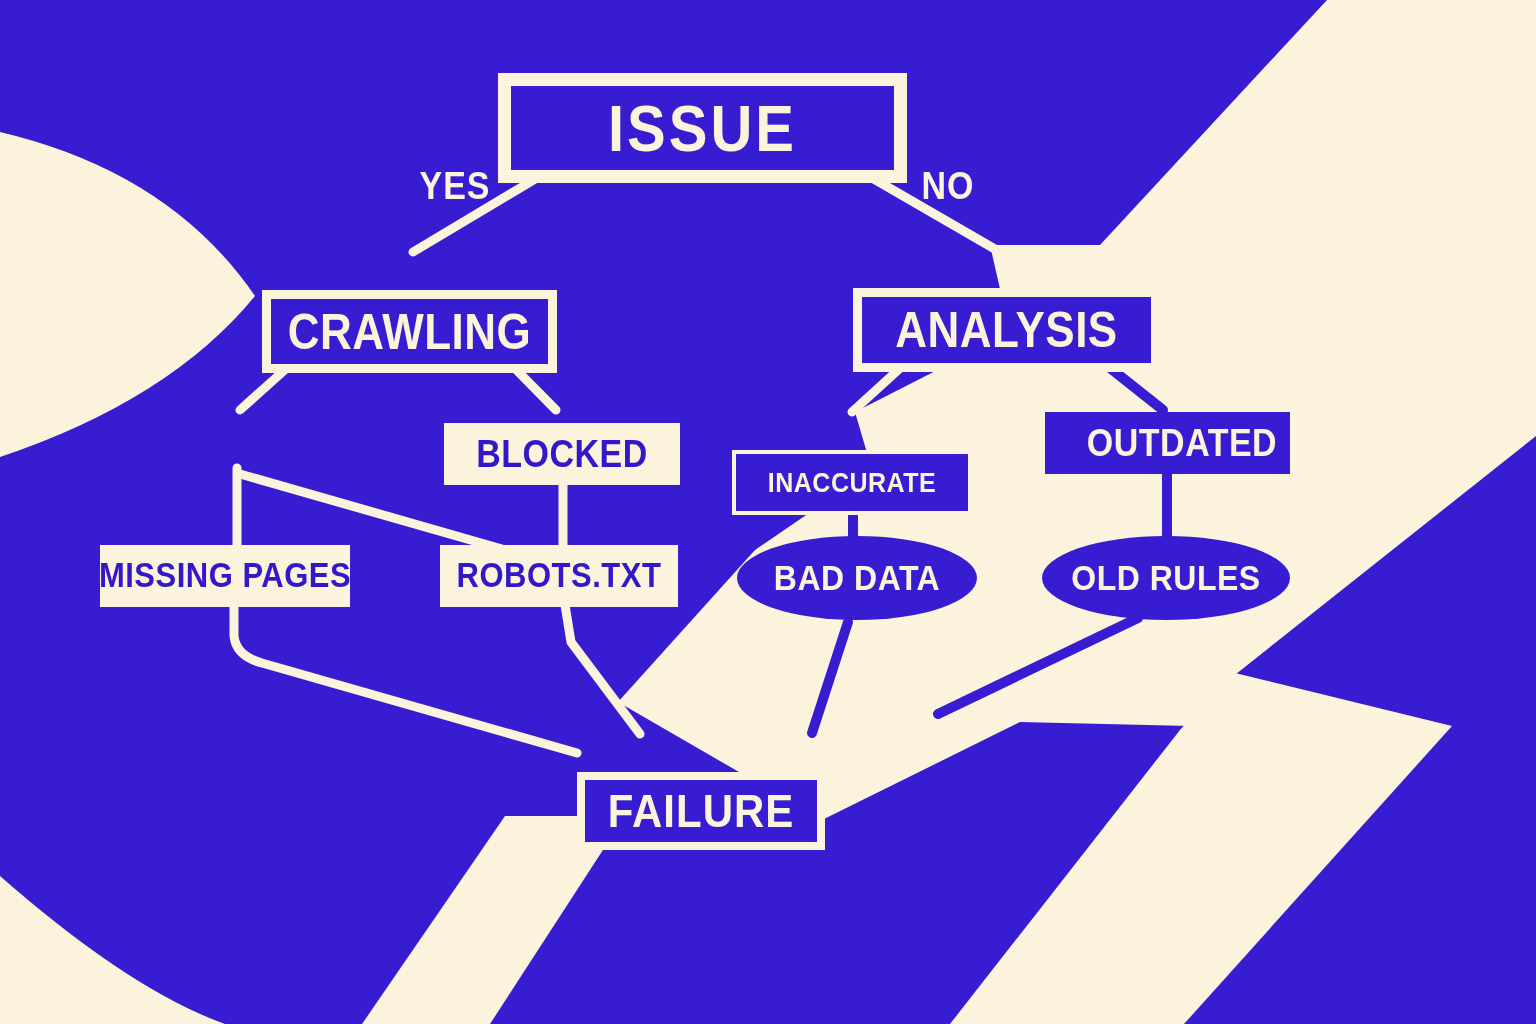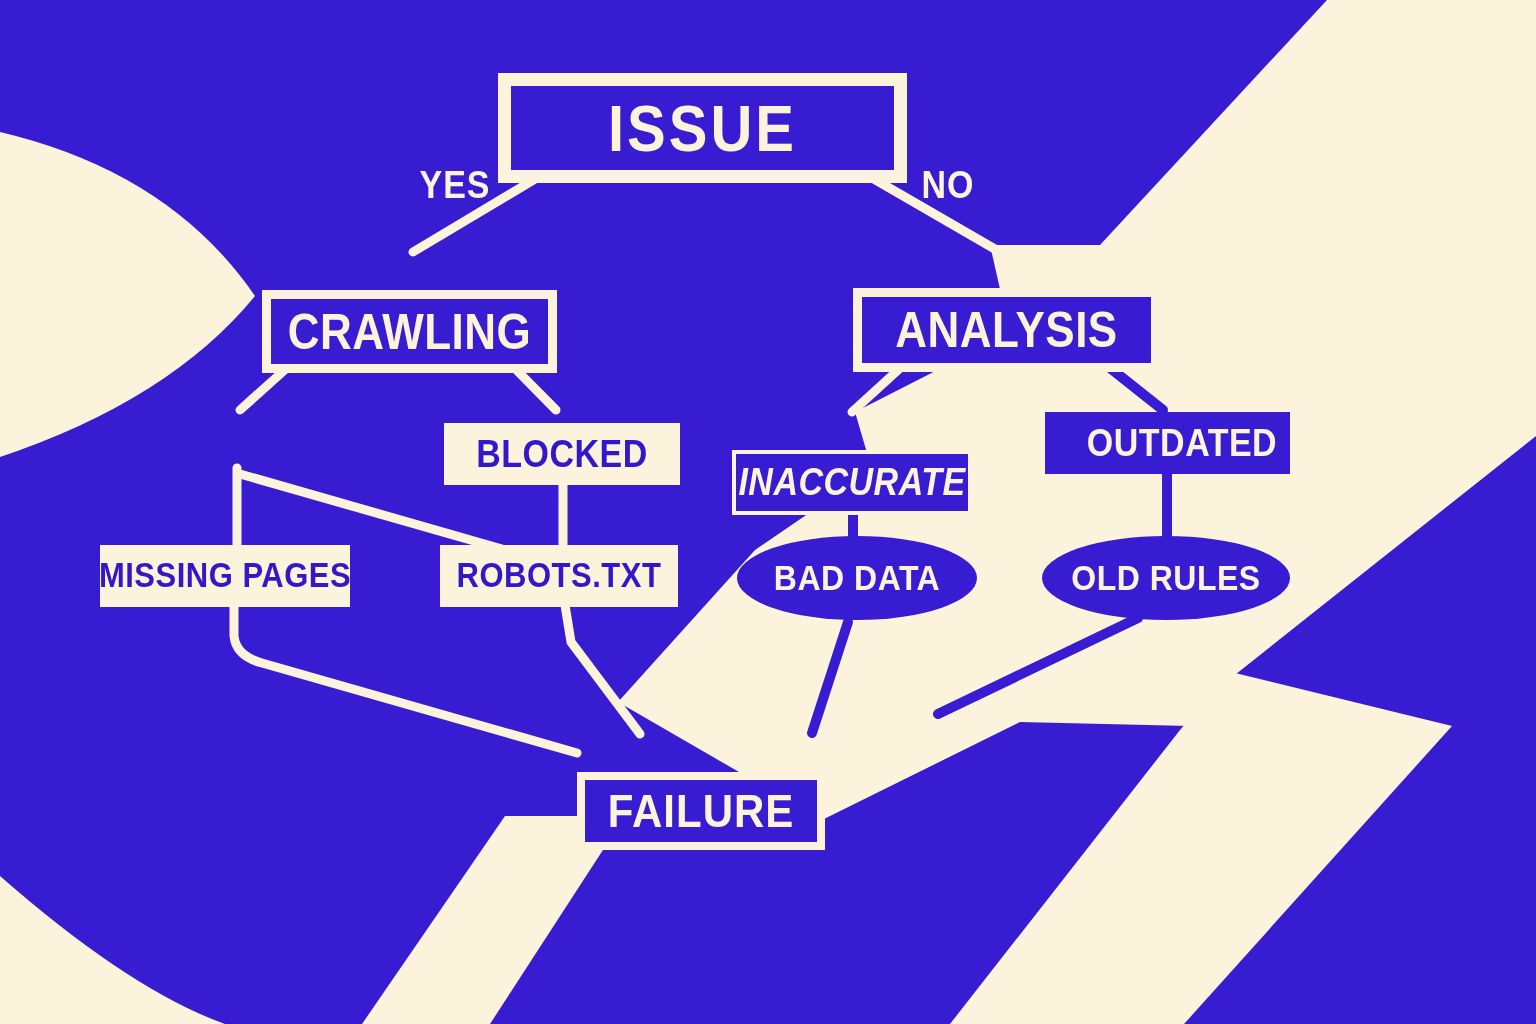--- a/index.html
+++ b/index.html
@@ -46,34 +46,34 @@
     padding-left:29px;
   }
   .ellipse{
     background:var(--blue);
     color:var(--cream);
     border-radius:50%;
     text-align:right;
   }
   .edge-label{
     position:absolute;
-    display:flex;align-items:flex-start;justify-content:center;
+    display:flex;align-items:center;justify-content:center;
     color:var(--cream);
     font-weight:700;
     font-size:34px;
     letter-spacing:1px;
   }
   .edge-label span{display:inline-block;transform:scaleY(1.12);}
 
   #issue-node{left:498px;top:33px;width:409px;height:110px;border-width:13px;font-size:58px;letter-spacing:3px;}
   #crawling-node{left:262px;top:250px;width:295px;height:83px;font-size:44px;}
   #analysis-node{left:853px;top:248px;width:307px;height:84px;font-size:44px;}
   #incomplete-node{left:115px;top:408px;width:248px;height:62px;font-size:34px;}
   #blocked-node{left:444px;top:408px;width:236px;height:62px;font-size:34px;margin-top:15px;}
-  #inaccurate-node{left:732px;top:410px;width:240px;height:65px;border-width:4px;font-size:34px;font-style:italic;}
+  #inaccurate-node{left:732px;top:410px;width:240px;height:65px;border-width:4px;font-size:25px;}
   #outdated-node{left:1045px;top:412px;width:245px;height:62px;font-size:34px;}
   #missing-pages-node{left:100px;top:545px;width:250px;height:62px;font-size:31px;}
   #robots-txt-node{left:440px;top:545px;width:238px;height:62px;font-size:31px;}
   #bad-data-node{left:737px;top:536px;width:240px;height:84px;font-size:32px;}
   #old-rules-node{left:1042px;top:536px;width:248px;height:84px;font-size:32px;}
   #failure-node{left:577px;top:732px;width:248px;height:78px;border-width:8px;font-size:42px;letter-spacing:1px;}
   #yes-label{left:405px;top:166px;width:100px;height:40px;}
   #no-label{left:898px;top:166px;width:100px;height:40px;}
 </style>
 </head>

